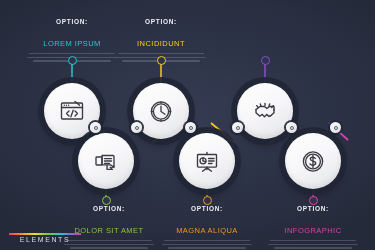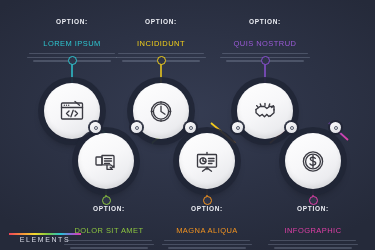--- a/index.html
+++ b/index.html
@@ -256,29 +256,20 @@
   <div class="txt" style="left:114px; top:18px;">
     <div class="kicker">OPTION:</div>
     <div class="headline" style="color:#f2cf1b;">INCIDIDUNT</div>
     <div class="lines">
         <span></span>
         <span></span>
         <span></span>
       </div>
   </div>
 
-  <div class="txt" style="left:218px; top:18px;">
-    <div class="kicker">OPTION:</div>
-    <div class="headline" style="color:#9a5ad6;">QUIS NOSTRUD</div>
-    <div class="lines">
-        <span></span>
-        <span></span>
-        <span></span>
-      </div>
-  </div>
 
   <div class="txt" style="left:62px; top:205px;">
     <div class="kicker">OPTION:</div>
     <div class="headline" style="color:#8dc63f;">DOLOR SIT AMET</div>
     <div class="lines">
         <span></span>
         <span></span>
         <span></span>
       </div>
   </div>

